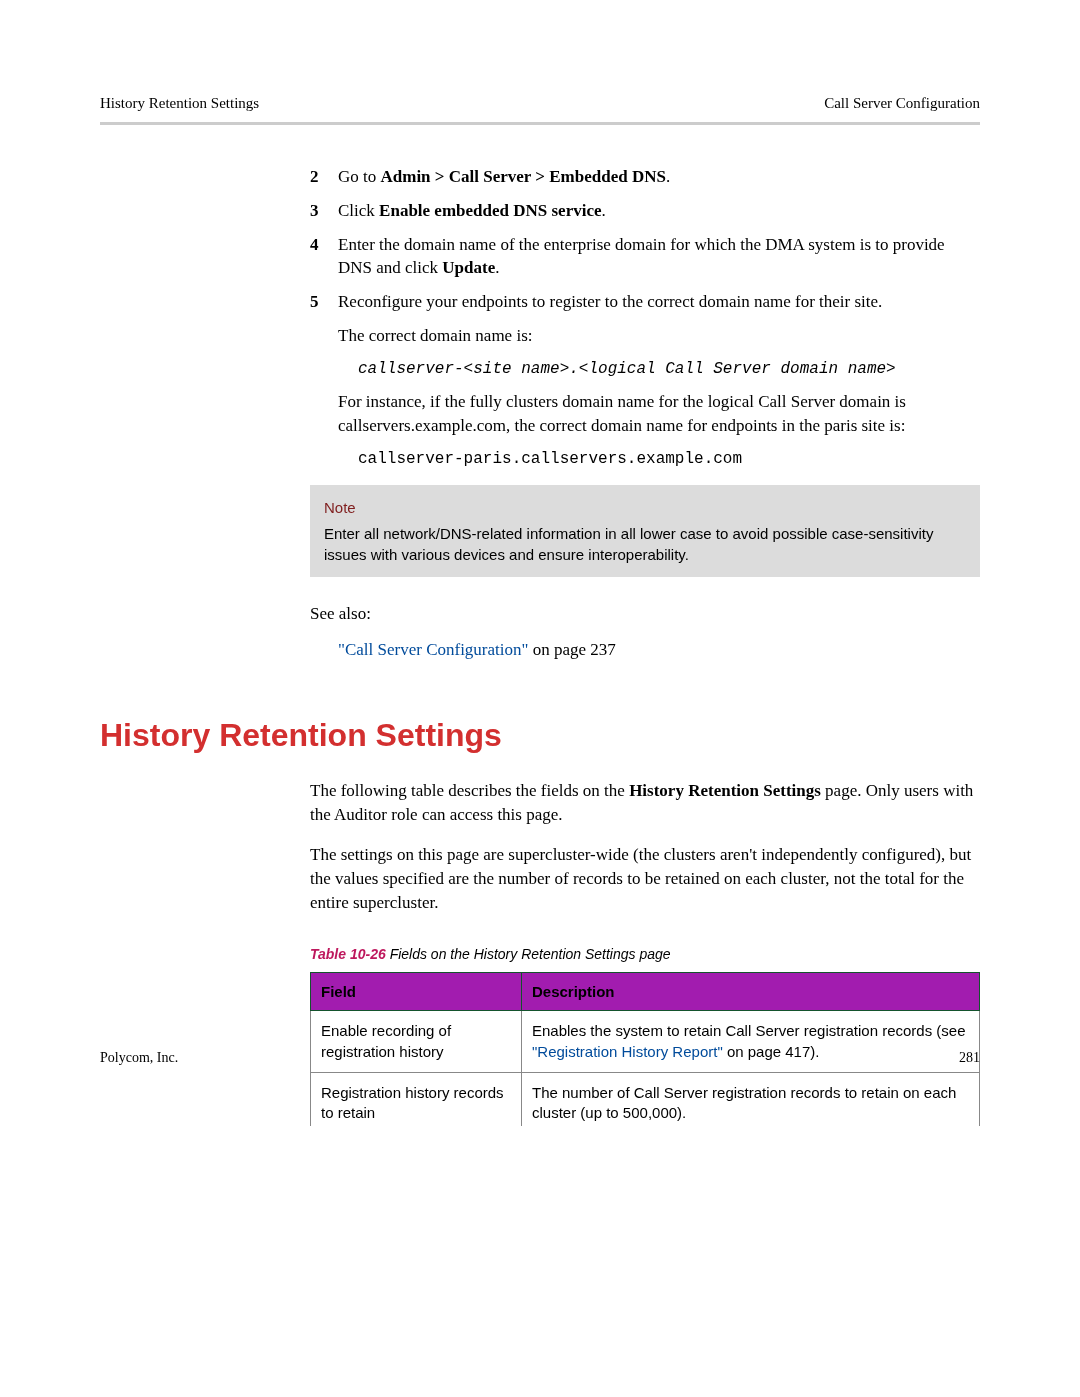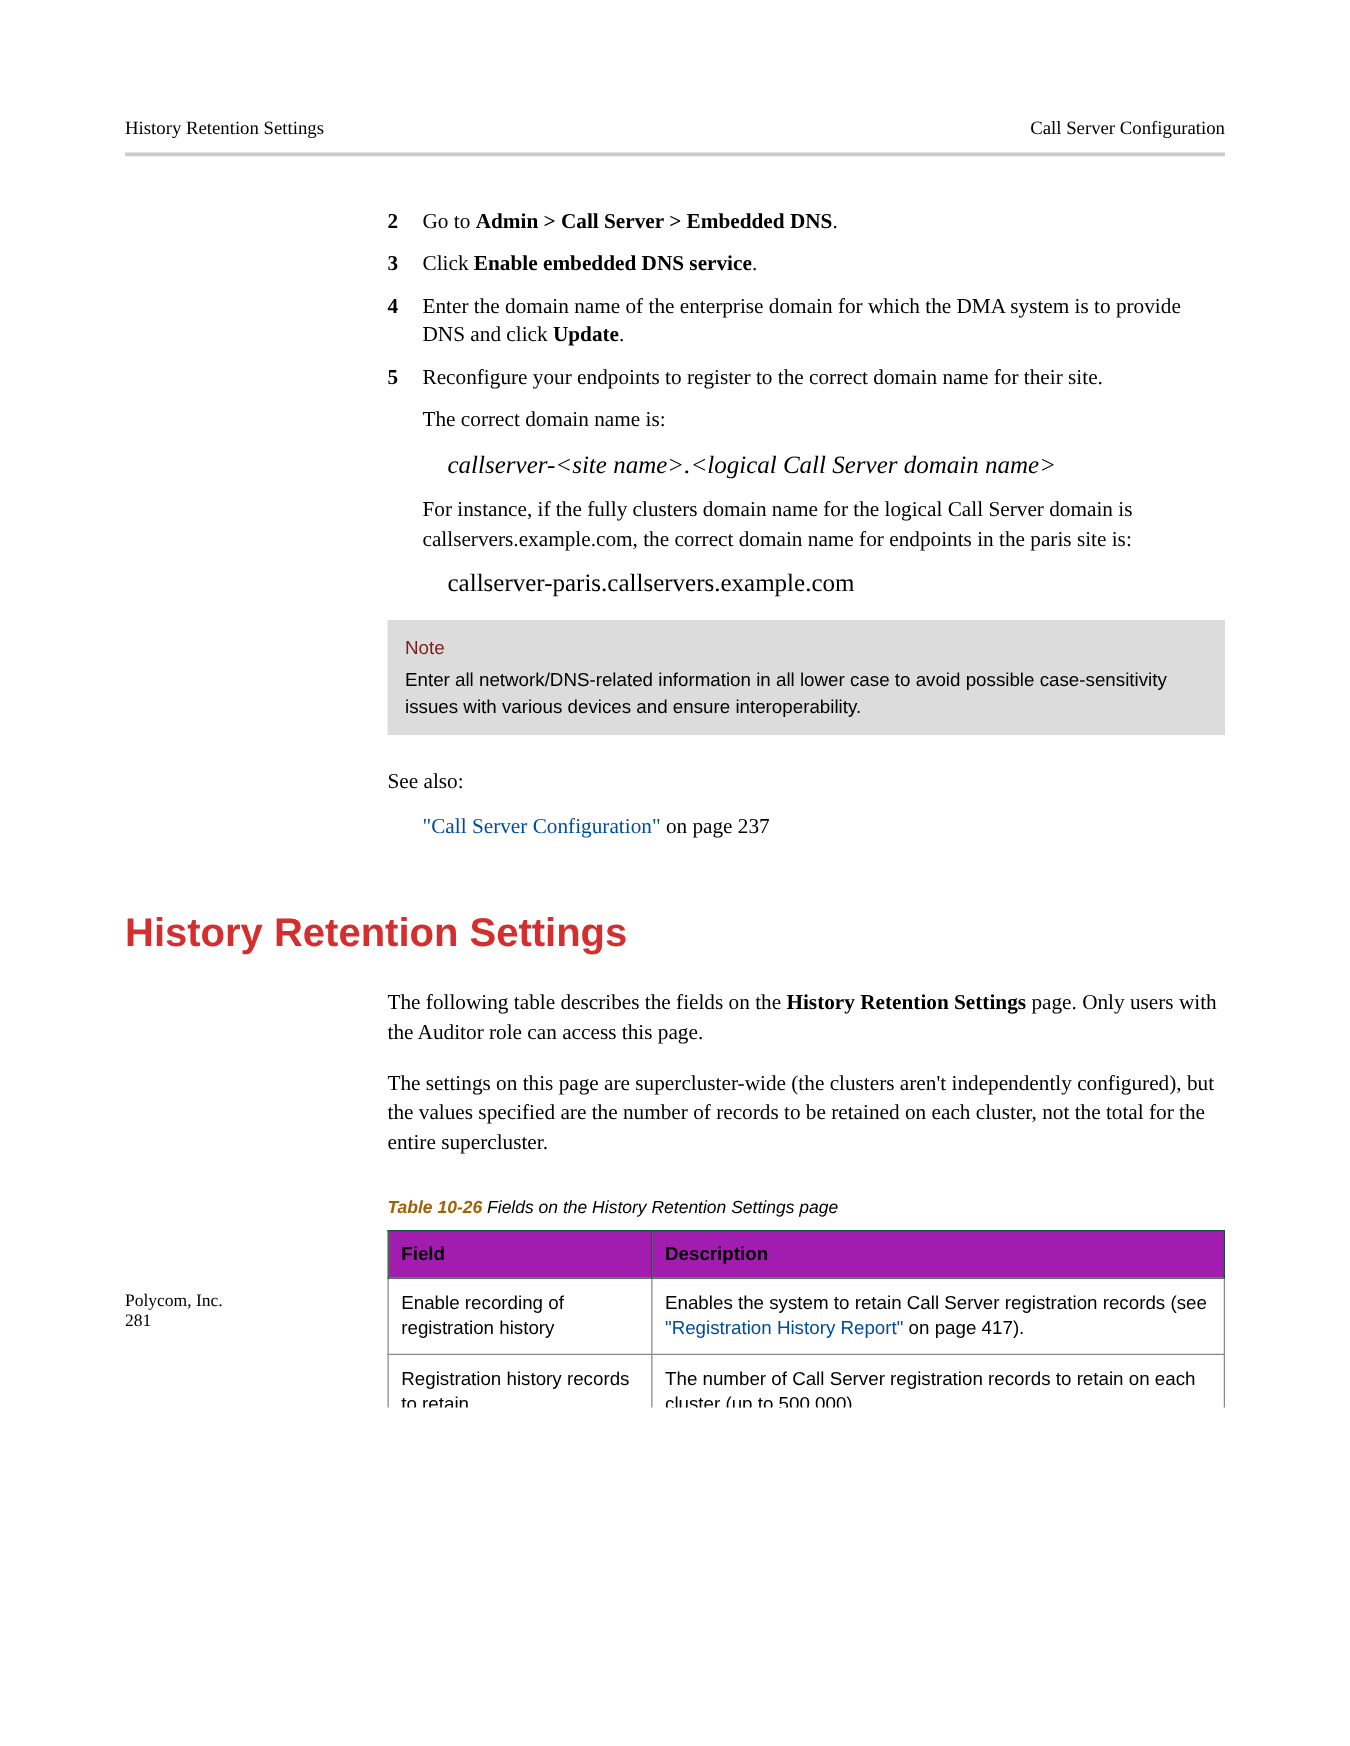--- a/index.html
+++ b/index.html
@@ -45,22 +45,22 @@
     flex-shrink: 0;
   }
   .step-text {
     flex: 1;
   }
   .step-indent {
     margin-left: 28px;
     margin-bottom: 10px;
   }
   .mono {
-    font-family: Liberation Serif, serif;
-    font-size: 20px;
+    font-family: Liberation Mono, monospace;
+    font-size: 16px;
   }
   .mono-italic {
     font-style: italic;
   }
   .note-box {
     background: #dcdcdc;
     padding: 12px 14px;
     margin: 15px 0 25px 0;
     font-family: Arial, Helvetica, sans-serif;
     font-size: 15px;
@@ -87,21 +87,21 @@
     line-height: 1.4;
     margin-bottom: 15px;
   }
   .table-caption {
     font-family: Arial, Helvetica, sans-serif;
     font-size: 14px;
     font-style: italic;
     margin: 30px 0 8px 0;
   }
   .table-caption .caption-label {
-    color: #a16207;
+    color: #be185d;
     font-weight: bold;
   }
   table.field-table {
     border-collapse: collapse;
     width: 100%;
     font-family: Arial, Helvetica, sans-serif;
     font-size: 15px;
   }
   table.field-table th {
     background: #a21caf;
@@ -117,21 +117,20 @@
     line-height: 1.35;
   }
   .footer {
     position: absolute;
     bottom: 60px;
     left: 100px;
     right: 100px;
     display: flex;
     justify-content: space-between;
     font-size: 14px;
-    flex-direction: column;
   }
   .bold { font-weight: bold; }
 </style>
 </head>
 <body>
 
 <div class="page">
 
   <div class="header-row">
     <span>History Retention Settings</span>

